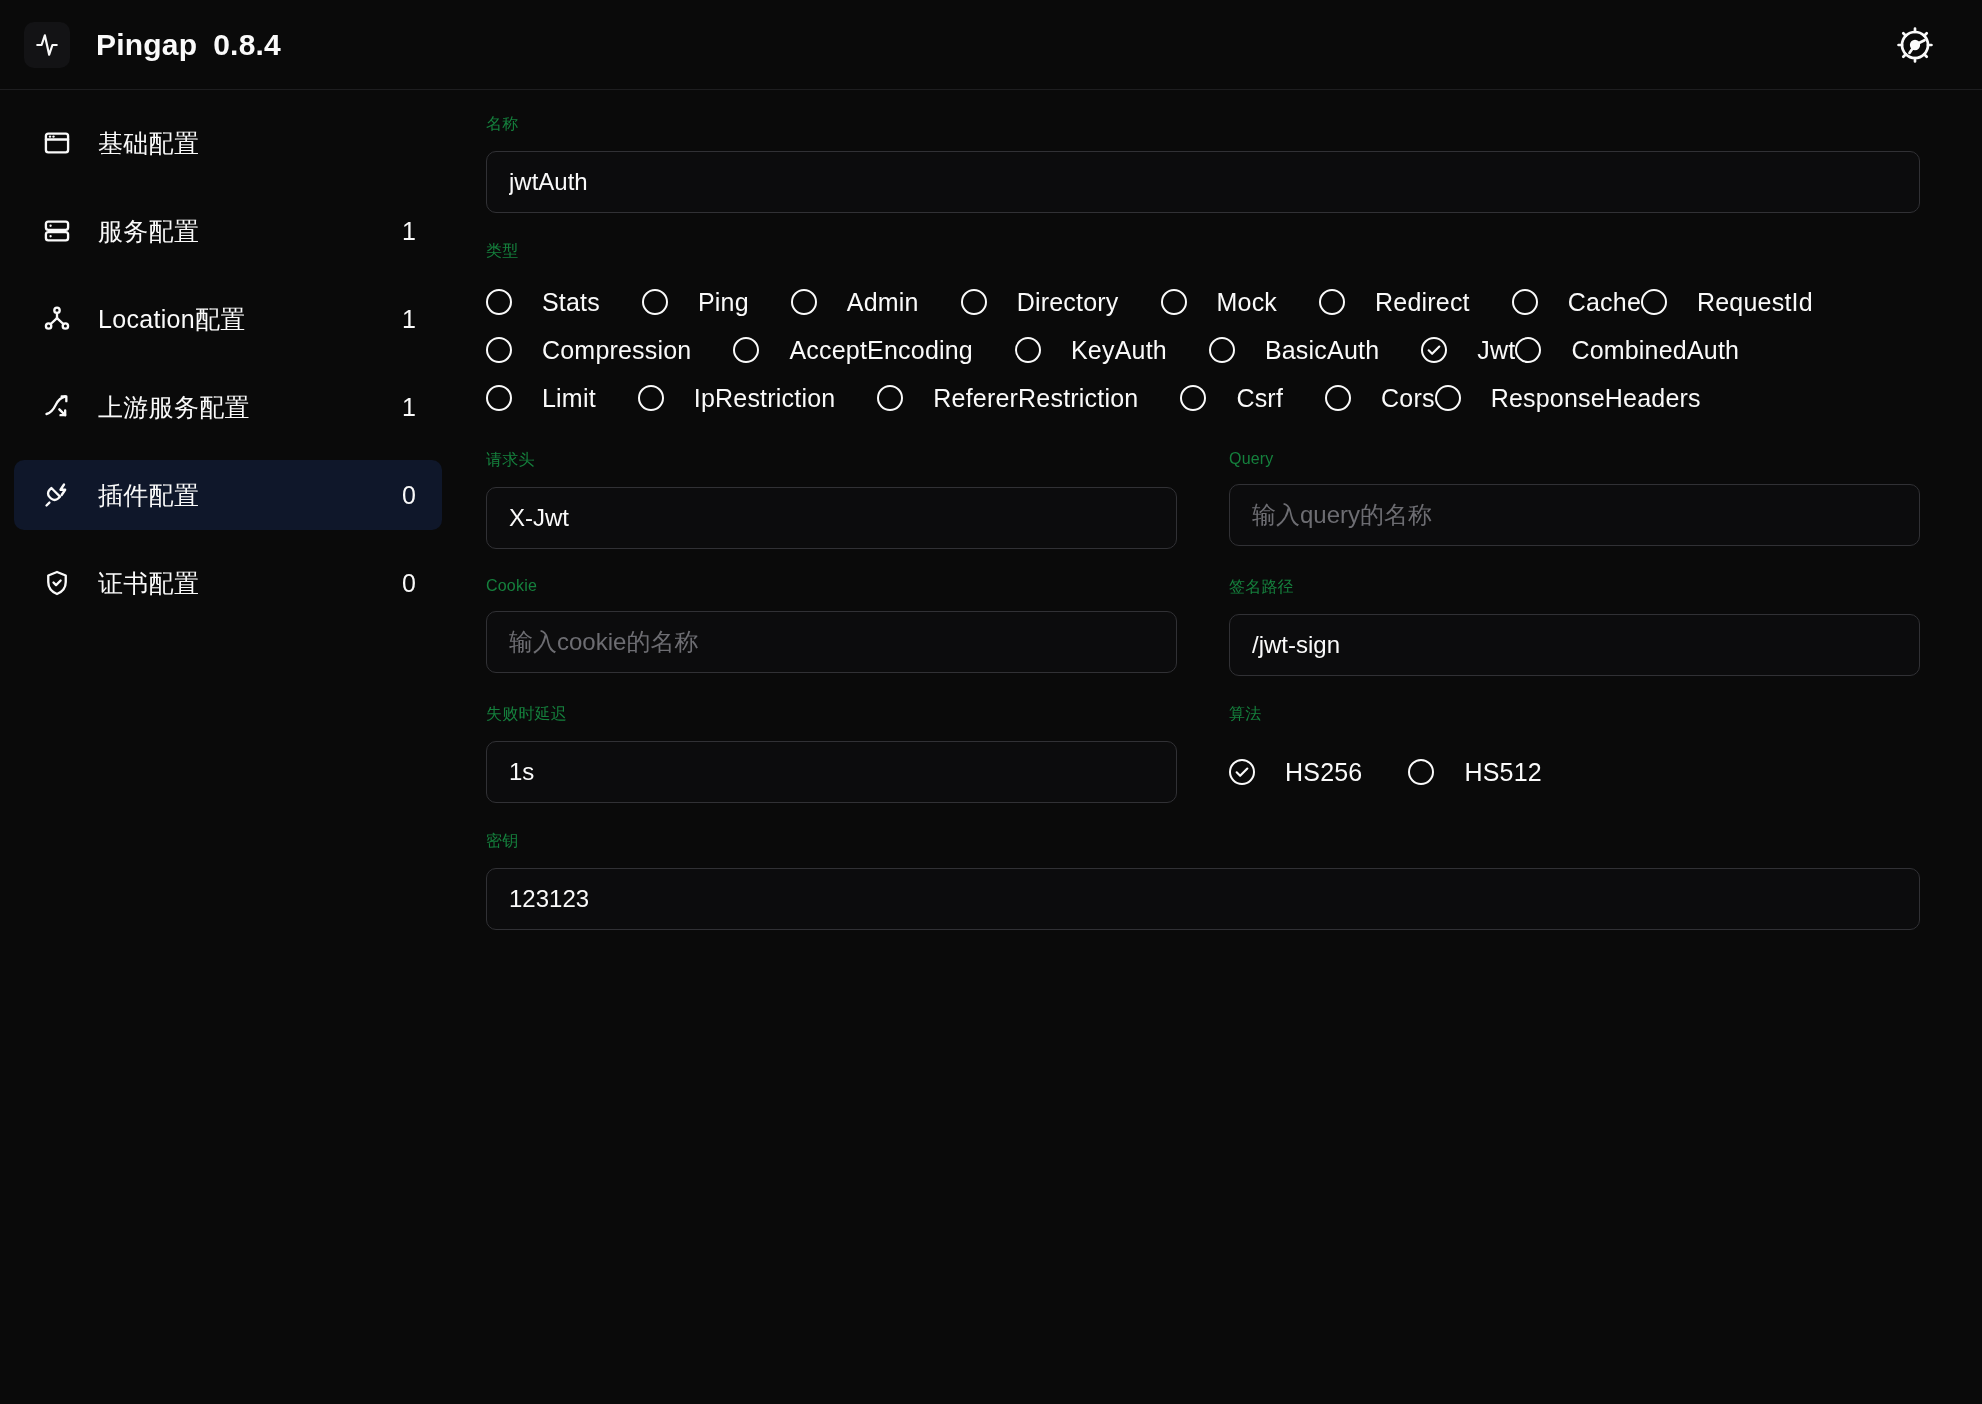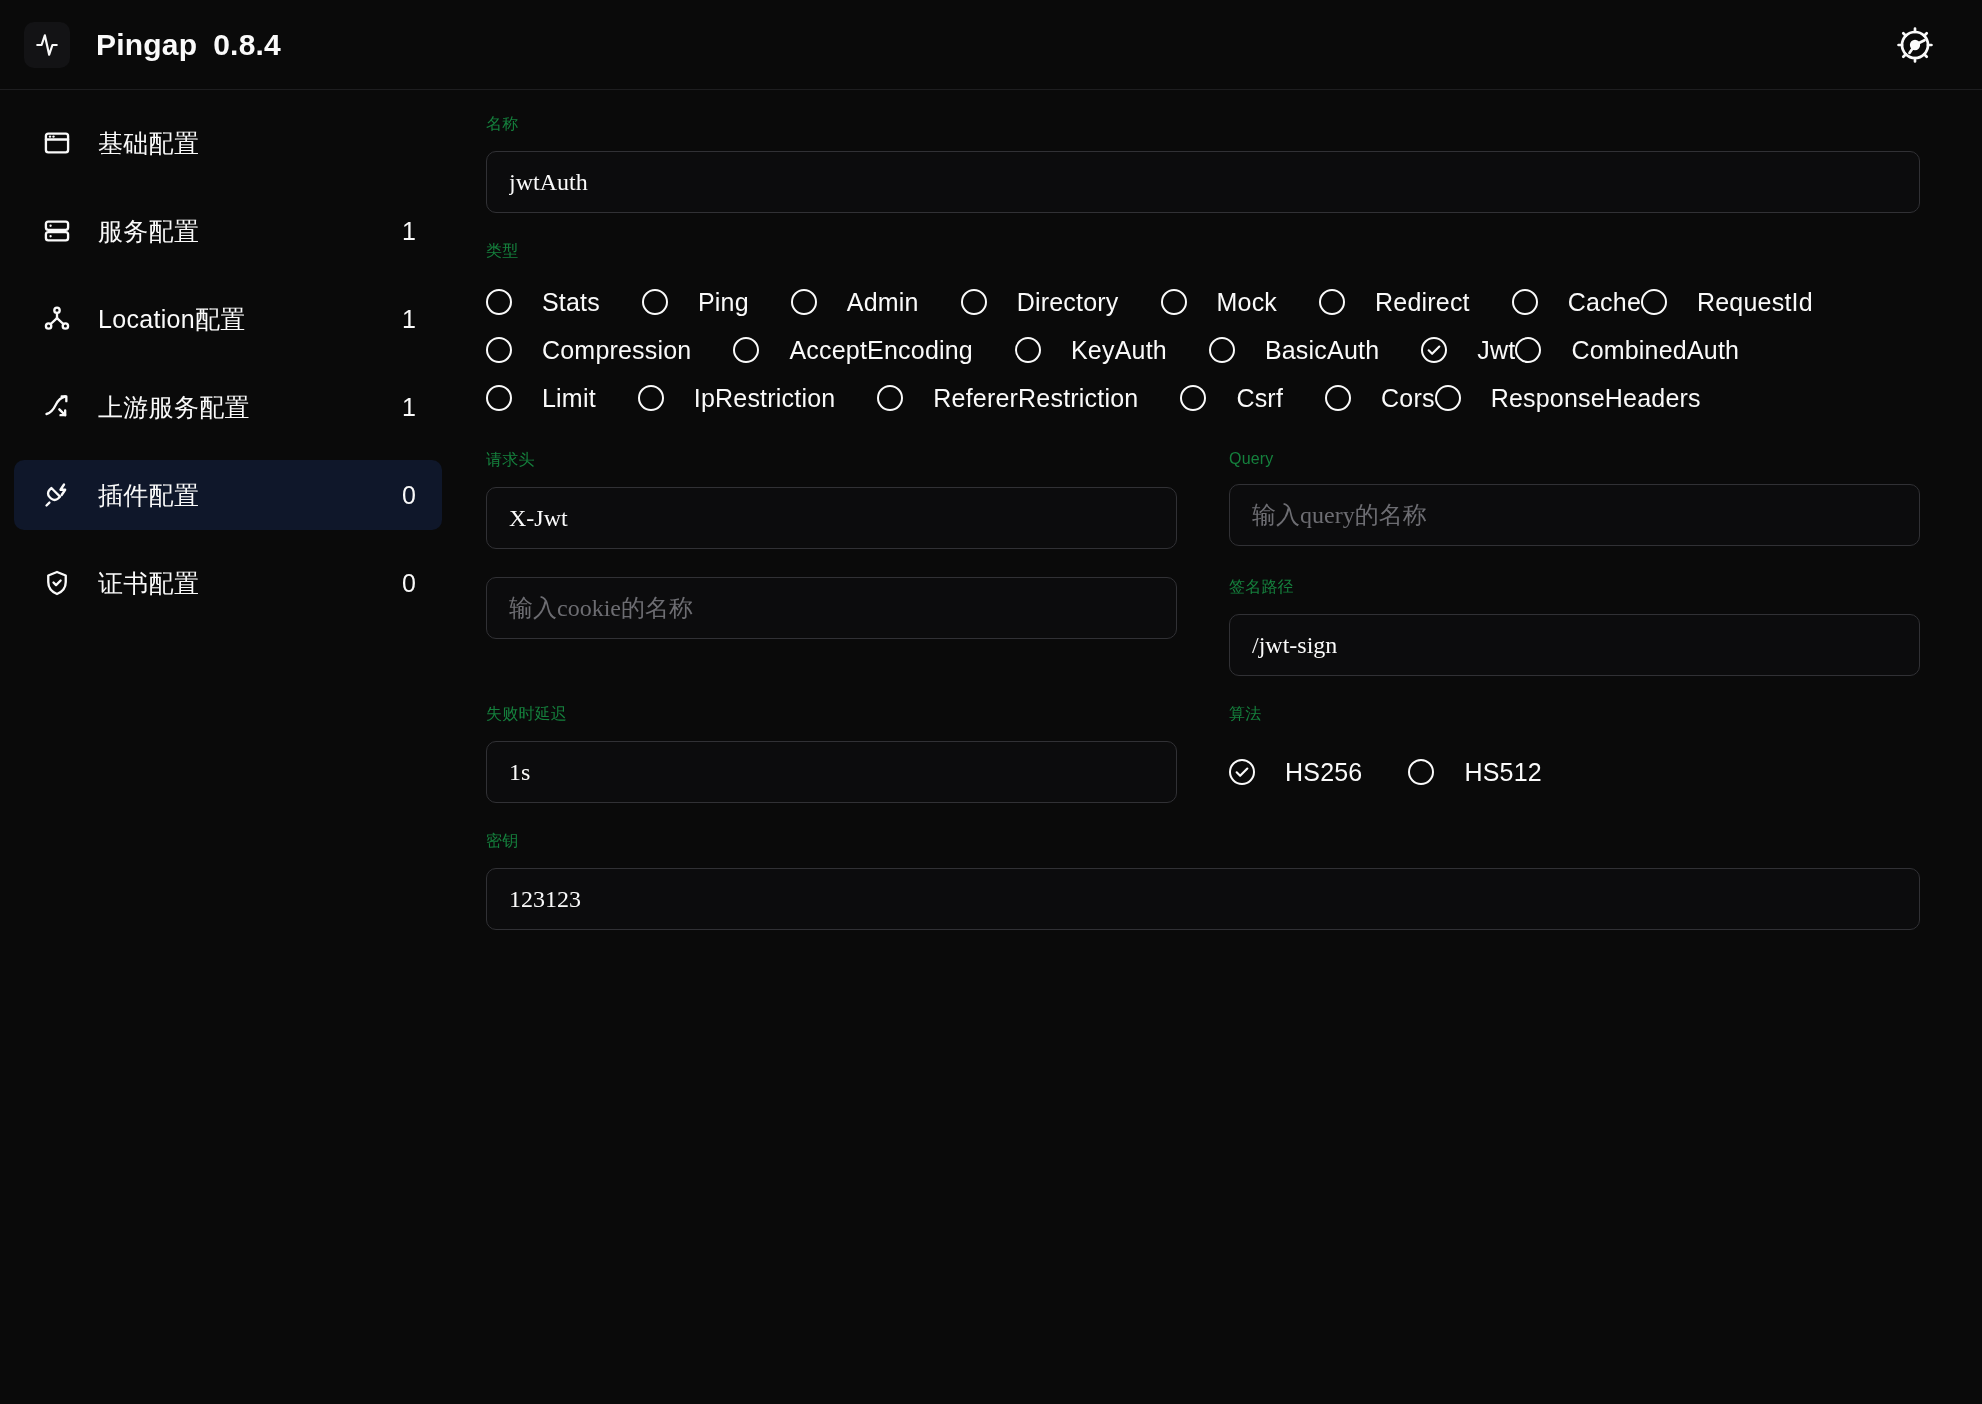--- a/index.html
+++ b/index.html
@@ -98,21 +98,21 @@
     color: #15803d;
   }
   .text-input {
     width: 100%;
     height: 62px;
     background: #0c0c0d;
     border: 1px solid #313135;
     border-radius: 10px;
     color: #fafafa;
     font-size: 24px;
-    font-family: Liberation Serif, serif;
+    font-family: Liberation Sans, sans-serif;
     padding: 0 22px;
     outline: none;
   }
   .text-input::placeholder { color: #6d6d72; }
   .block { margin-bottom: 28px; }
 
   
   .radio-wrap { display: flex; flex-wrap: wrap; align-items: center; }
   .radio-item {
     display: flex;
@@ -414,20 +414,21 @@
           <input class="text-input" type="text" value="X-Jwt" style="">
         </div>
         <div class="col">
           <div class="field-label">Query</div>
           <input class="text-input" type="text" placeholder="输入query的名称" style="">
         </div>
       </div>
 
       <div class="two-col">
         <div class="col">
+          <div class="field-label">Cookie</div>
           <input class="text-input" type="text" placeholder="输入cookie的名称" style="">
         </div>
         <div class="col">
           <div class="field-label">签名路径</div>
           <input class="text-input" type="text" value="/jwt-sign" style="">
         </div>
       </div>
 
       <div class="two-col">
         <div class="col">

